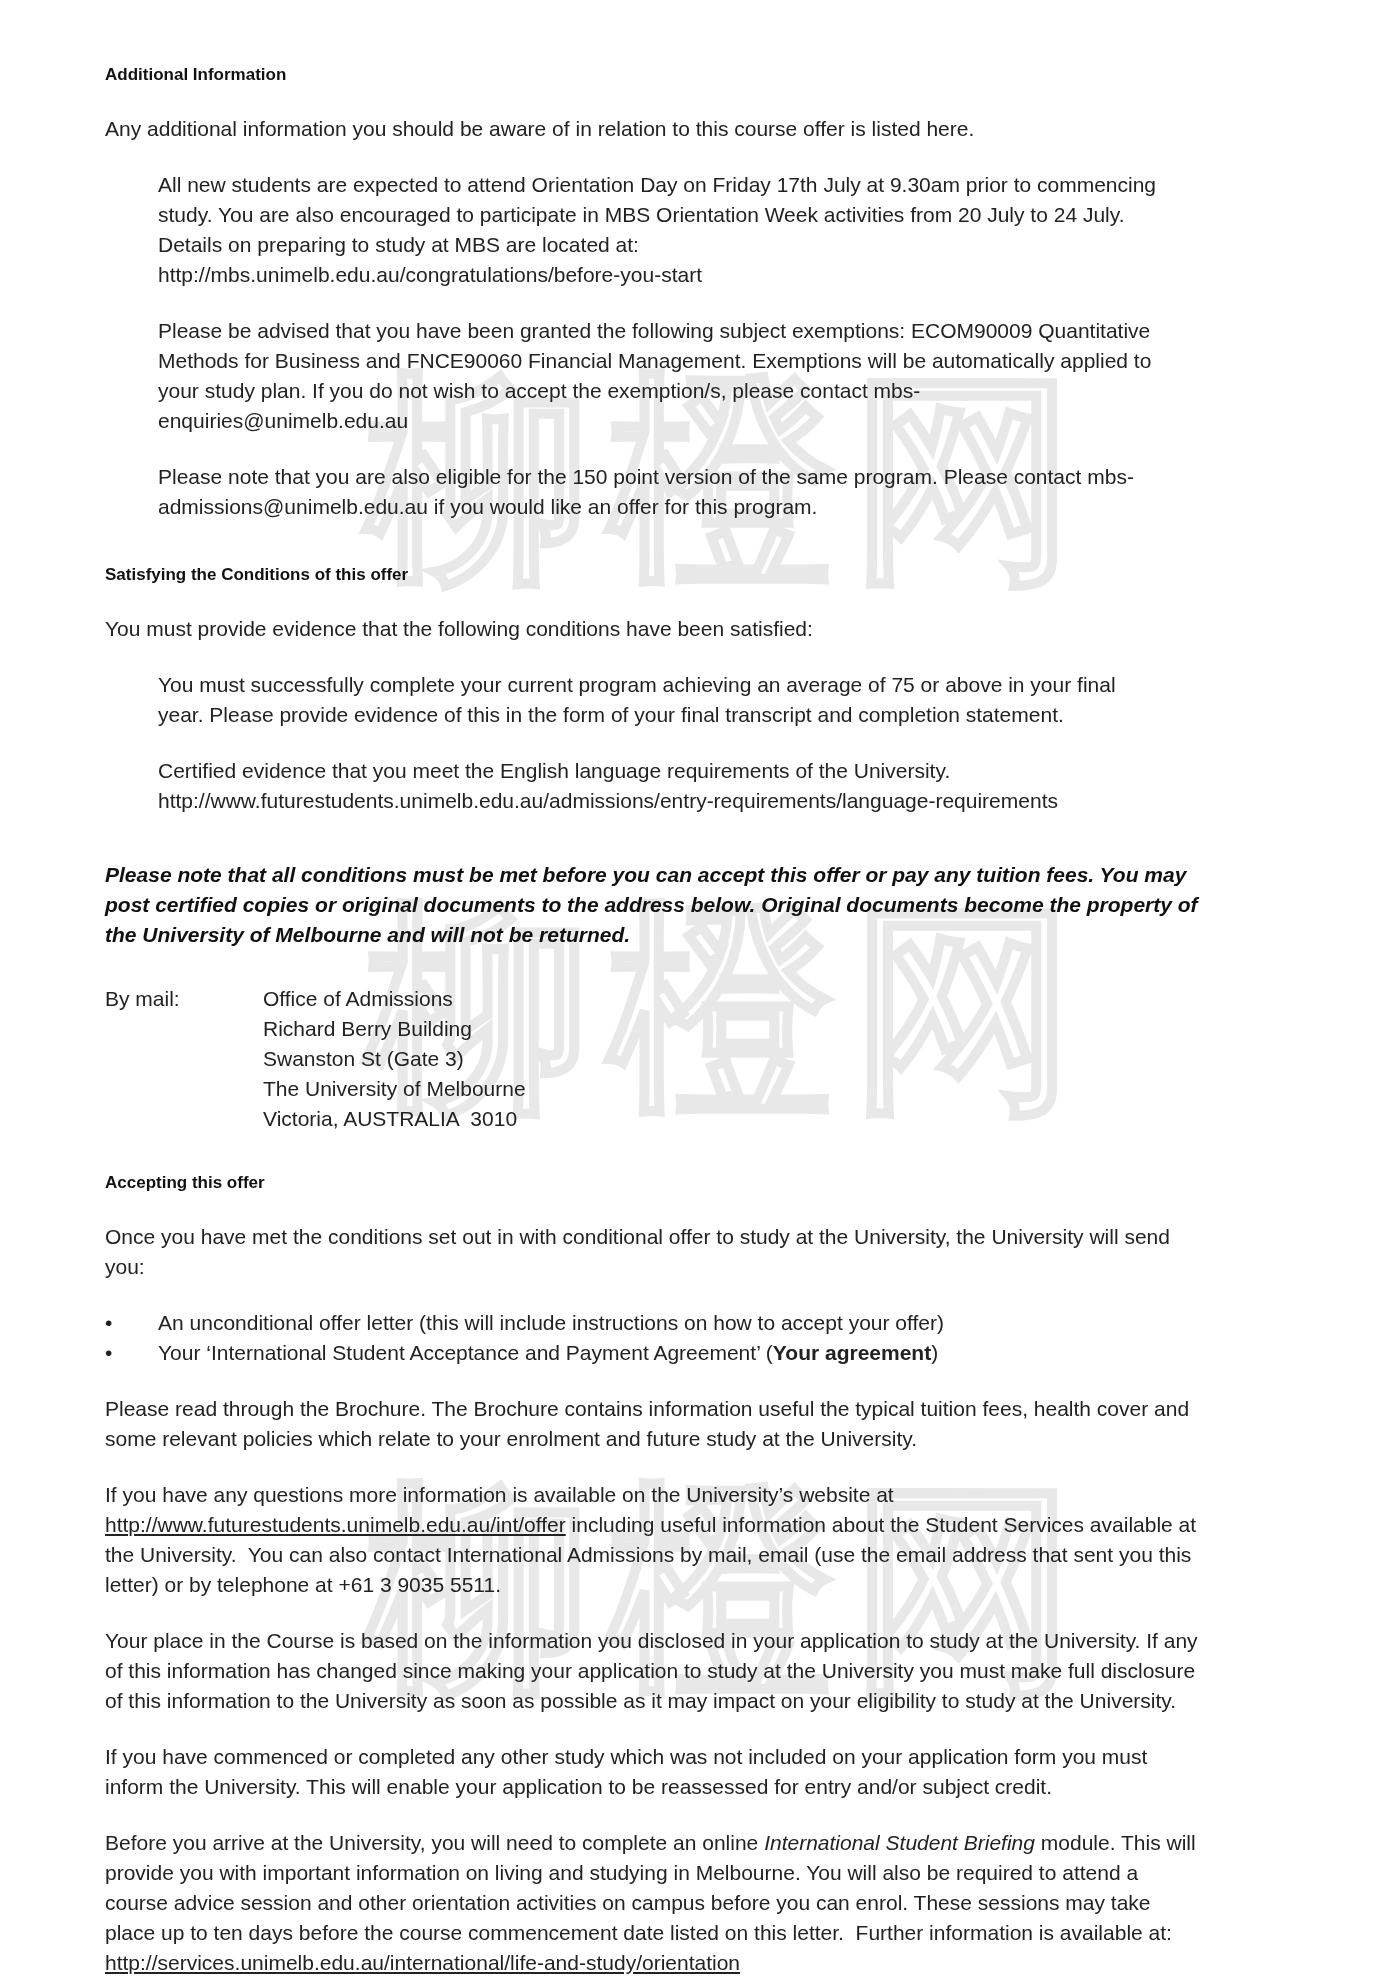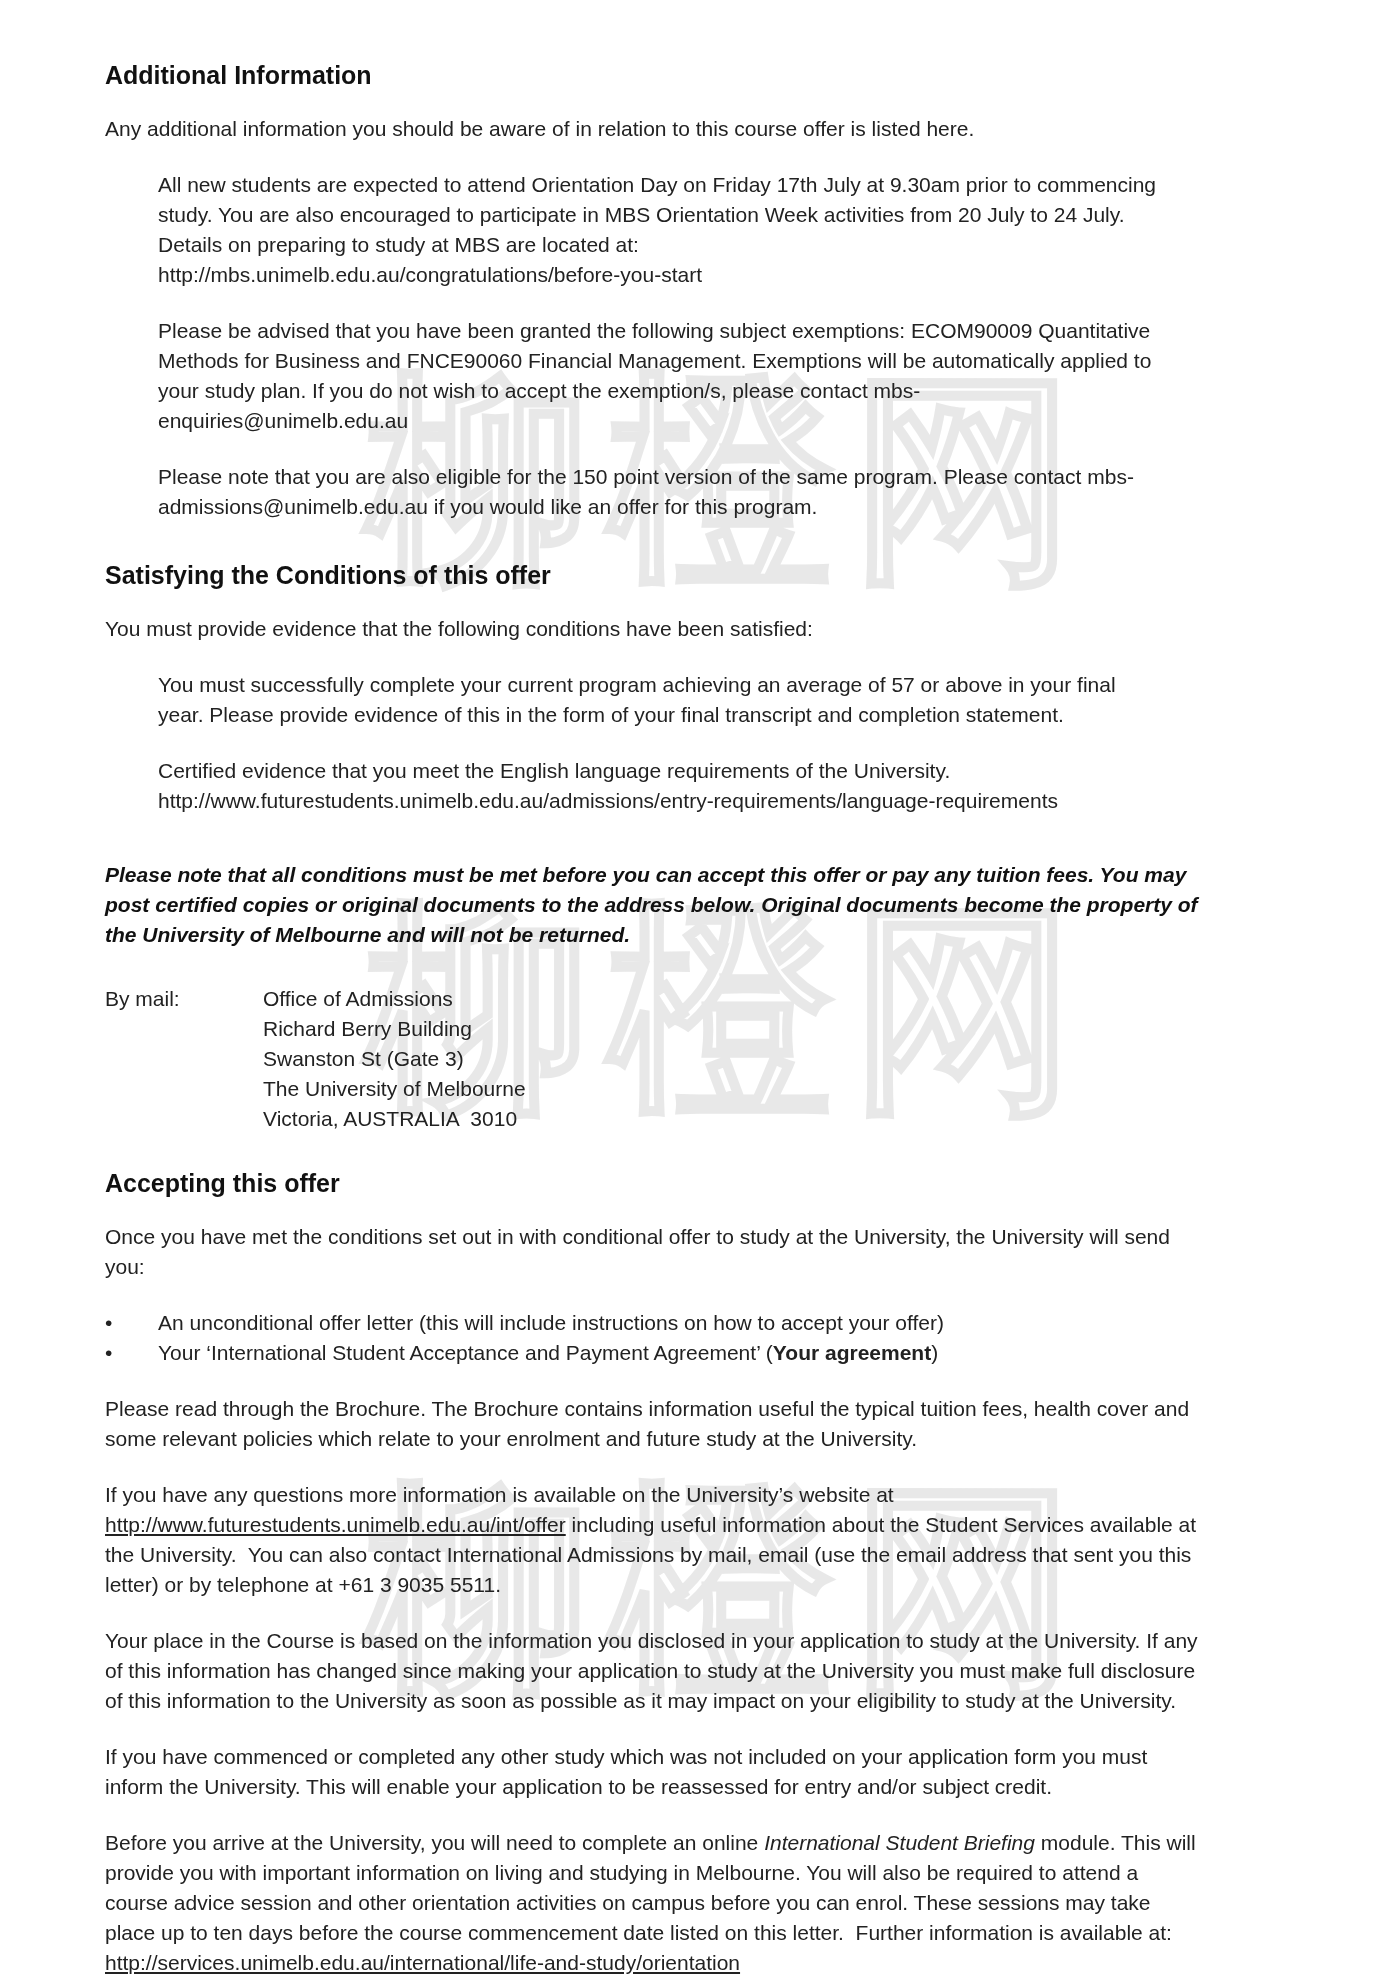--- a/index.html
+++ b/index.html
@@ -40,21 +40,21 @@
     position: absolute;
     left: 105px; top: 60px;
     width: 1100px;
     font-size: 21px;
     line-height: 30px;
     z-index: 2;
   }
   .heading {
     font-weight: bold;
     color: #111;
-    font-size: 25px;
+    font-size: 17px;
     margin: 0 0 24px 0;
   }
   .h-gap { margin-top: 38px; }
   p.para {
     margin: 0 0 26px 0;
     white-space: pre-wrap;
   }
   .indent {
     margin-left: 53px;
     width: 1000px;
@@ -106,21 +106,21 @@
       <p class="para mb28">Please be advised that you have been granted the following subject exemptions: ECOM90009 Quantitative Methods for Business and FNCE90060 Financial Management. Exemptions will be automatically applied to your study plan. If you do not wish to accept the exemption/s, please contact mbs-enquiries@unimelb.edu.au</p>
 
       <p class="para mb8">Please note that you are also eligible for the 150 point version of the same program. Please contact mbs-admissions@unimelb.edu.au if you would like an offer for this program.</p>
     </div>
 
     <div class="heading h-gap">Satisfying the Conditions of this offer</div>
 
     <p class="para">You must provide evidence that the following conditions have been satisfied:</p>
 
     <div class="indent">
-      <p class="para">You must successfully complete your current program achieving an average of 57 or above in your final year. Please provide evidence of this in the form of your final transcript and completion statement.</p>
+      <p class="para">You must successfully complete your current program achieving an average of 75 or above in your final year. Please provide evidence of this in the form of your final transcript and completion statement.</p>
 
       <p class="para mb14"><span>Certified evidence that you meet the English language requirements of the University.</span><span class="urlline">http://www.futurestudents.unimelb.edu.au/admissions/entry-requirements/language-requirements</span></p>
     </div>
 
     <p class="notice">Please note that all conditions must be met before you can accept this offer or pay any tuition fees. You may post certified copies or original documents to the address below. Original documents become the property of the University of Melbourne and will not be returned.</p>
 
     <div class="mailblock">
       <div class="maillabel">By mail:</div>
       <div class="mailaddress">Office of Admissions
 Richard Berry Building

